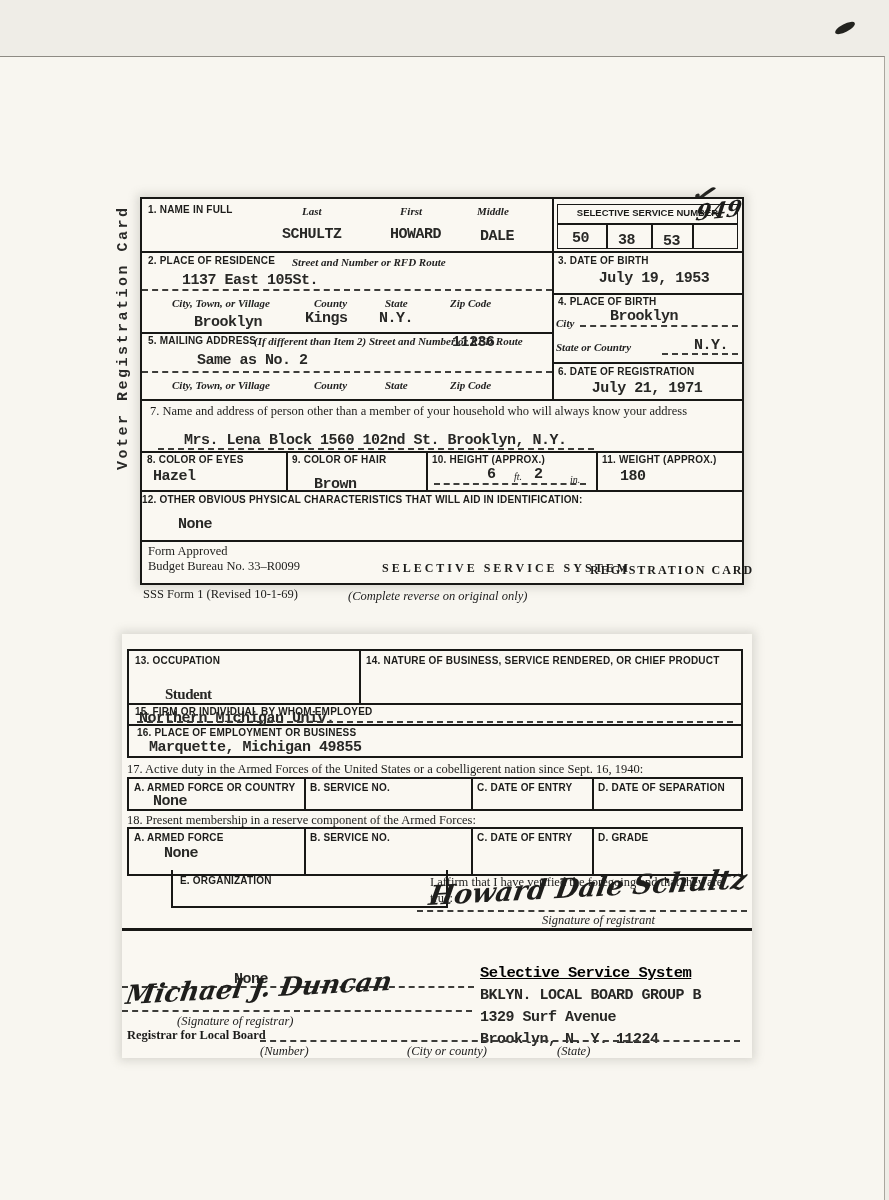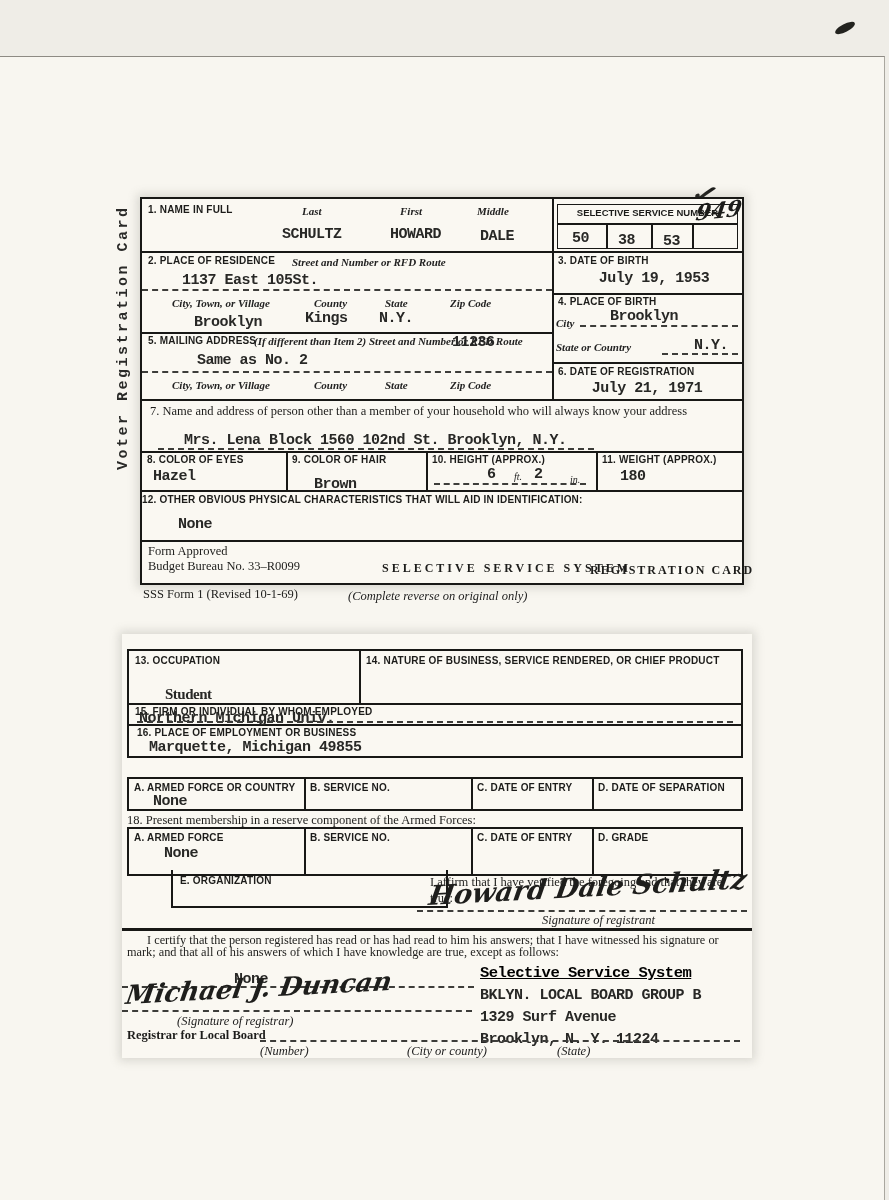--- a/index.html
+++ b/index.html
@@ -149,20 +149,21 @@
       <div class="abs lbl" style="left:6px;top:4px;">13. OCCUPATION</div>
       <div class="abs mono15" style="left:36px;top:36px;font-family:Liberation Serif, serif;">Student</div>
       <div class="abs lbl" style="left:237px;top:4px;">14. NATURE OF BUSINESS, SERVICE RENDERED, OR CHIEF PRODUCT</div>
       <div class="abs lbl" style="left:6px;top:55px;">15. FIRM OR INDIVIDUAL BY WHOM EMPLOYED</div>
       <div class="abs mono15" style="left:10px;top:60px;">Northern Michigan Univ.</div>
       <div class="abs dash" style="left:8px;top:70px;width:596px;"></div>
       <div class="abs lbl" style="left:8px;top:76px;">16. PLACE OF EMPLOYMENT OR BUSINESS</div>
       <div class="abs mono15" style="left:20px;top:89px;">Marquette, Michigan 49855</div>
     </div>
 
+    <div class="abs ser" style="left:5px;top:128px;">17. Active duty in the Armed Forces of the United States or a cobelligerent nation since Sept. 16, 1940:</div>
     <div class="abs bx" style="left:5px;top:143px;width:612px;height:30px;">
       <div class="vline" style="left:175px;top:0;height:30px;"></div>
       <div class="vline" style="left:342px;top:0;height:30px;"></div>
       <div class="vline" style="left:463px;top:0;height:30px;"></div>
       <div class="abs lbl" style="left:5px;top:3px;">A. ARMED FORCE OR COUNTRY</div>
       <div class="abs mono15" style="left:24px;top:15px;">None</div>
       <div class="abs lbl" style="left:181px;top:3px;">B. SERVICE NO.</div>
       <div class="abs lbl" style="left:348px;top:3px;">C. DATE OF ENTRY</div>
       <div class="abs lbl" style="left:469px;top:3px;">D. DATE OF SEPARATION</div>
     </div>
@@ -182,21 +183,20 @@
     <div class="abs" style="left:5px;top:236px;width:273px;height:36px;border:2px solid #181816;border-top:none;margin-left:44px;">
       <div class="abs lbl" style="left:7px;top:5px;">E. ORGANIZATION</div>
     </div>
     <div class="abs ser" style="left:308px;top:241px;width:312px;">I affirm that I have verified the foregoing and that they are true:</div>
     <div class="abs hand" style="left:305px;top:248px;">Howard Dale Schultz</div>
     <div class="abs dash" style="left:295px;top:276px;width:330px;"></div>
     <div class="abs itn" style="left:420px;top:279px;">Signature of registrant</div>
 
     <div class="abs solid" style="left:0;top:294px;width:630px;height:3px;"></div>
 
-    <div class="abs ser" style="left:5px;top:300px;width:618px;text-indent:20px;font-size:12.3px;line-height:12px;">I certify that the person registered has read or has had read to him his answers; that I have witnessed his signature or mark; and that all of his answers of which I have knowledge are true, except as follows:</div>
     <div class="abs mono15" style="left:112px;top:338px;">None</div>
     <div class="abs dash" style="left:0;top:352px;width:352px;"></div>
 
     <div class="abs" style="left:358px;top:332px;font:700 15.5px/1 'Liberation Mono',monospace;color:#26262
 
 4;letter-spacing:-.5px;text-decoration:underline;white-space:nowrap;">Selective Service System</div>
     <div class="abs mono15" style="left:358px;top:354px;">BKLYN. LOCAL BOARD GROUP B</div>
     <div class="abs mono15" style="left:358px;top:376px;">1329 Surf Avenue</div>
     <div class="abs mono15" style="left:358px;top:398px;">Brooklyn, N. Y. 11224</div>
 

